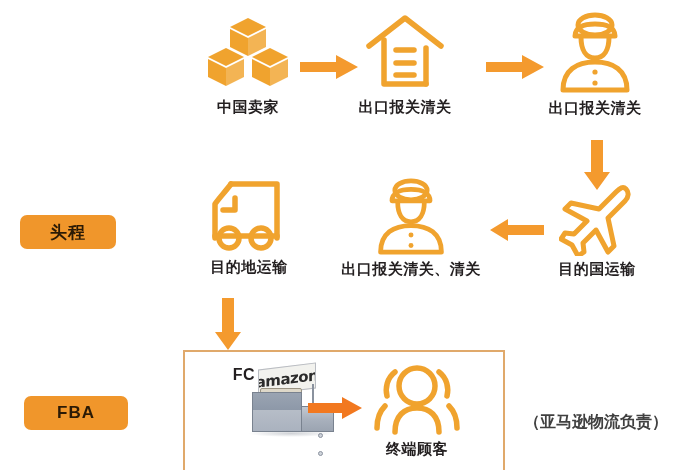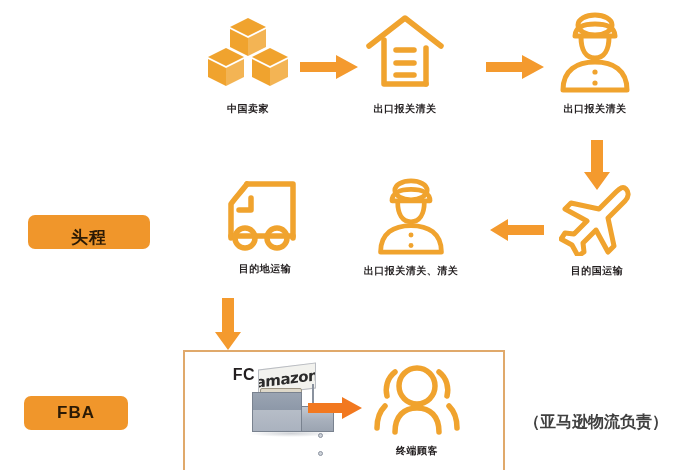--- a/index.html
+++ b/index.html
@@ -9,21 +9,21 @@
     background: #ffffff;
     font-family: "Liberation Sans", "DejaVu Sans", sans-serif;
     overflow: hidden;
     position: relative;
   }
   #stage { position: relative; width: 700px; height: 470px; }
 
   .node { position: absolute; text-align: center; }
   .node .glyph { display: block; margin: 0 auto; }
   .node .cap {
-    font-size: 10px;
+    font-size: 15px;
     font-weight: 700;
     color: #231f20;
     letter-spacing: 0.5px;
     white-space: nowrap;
     margin-top: 4px;
   }
 
   .arrow { position: absolute; }
 
   .badge {
@@ -173,25 +173,25 @@
     </span>
     <span class="cap">出口报关清关</span>
   </div>
 
   <div class="arrow" style="left:582px; top:138px;">
     <svg width="30" height="54" viewBox="0 0 30 54">
       <path d="M9 2 H21 V34 H28 L15 52 L2 34 H9 Z" fill="#f49a2e"></path>
     </svg>
   </div>
 
-  <div class="badge" style="left:28px; top:215px; width:122px; height:34px;align-items:flex-end;">
+  <div class="badge" style="left:20px; top:215px; width:96px; height:34px;">
     <span>头程</span>
   </div>
 
-  <div class="node" style="left:198px; top:180px; width:134px;">
+  <div class="node" style="left:182px; top:180px; width:134px;">
     <span class="glyph">
       <svg width="84" height="74" viewBox="0 0 84 74">
         <g fill="none" stroke="#f0a32e" stroke-width="5.5" stroke-linecap="round" stroke-linejoin="round">
           <path d="M24 4 H70 V58"></path>
           <path d="M24 4 C18 12 12 18 8 24 V58"></path>
           <path d="M28 18 V30 H16"></path>
           <path d="M8 56 H70"></path>
           <circle cx="22" cy="58" r="10"></circle>
           <circle cx="54" cy="58" r="10"></circle>
         </g>

